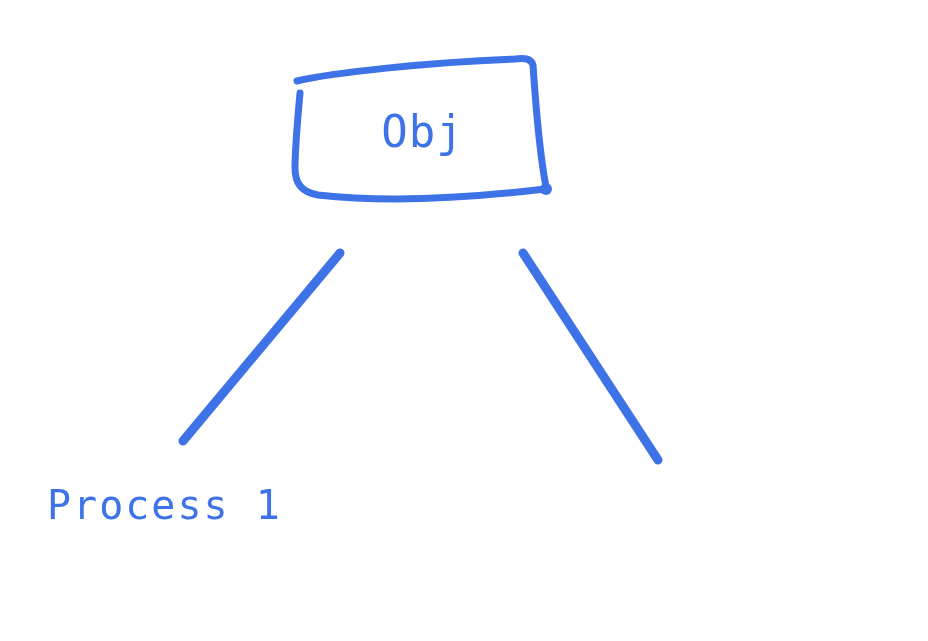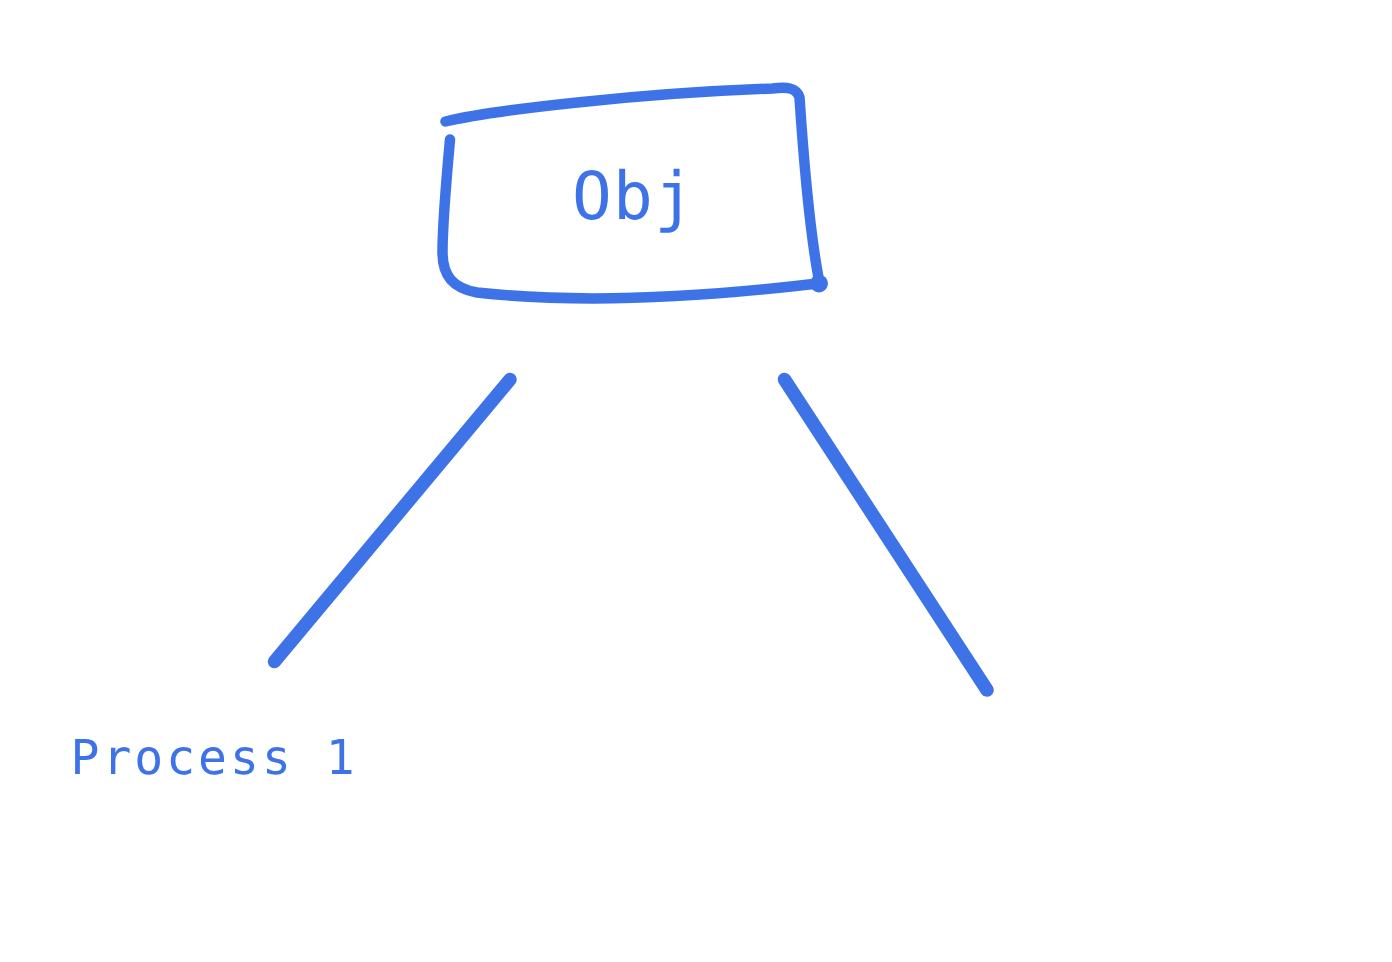--- a/index.html
+++ b/index.html
@@ -33,21 +33,21 @@
   .obj-label {
     left: 297px;
     top: 106px;
     width: 251px;
     text-align: center;
     font-size: 44px;
     line-height: 52px;
     letter-spacing: 1px;
   }
   .process-label {
-    font-size: 32px;
+    font-size: 40px;
     line-height: 48px;
     letter-spacing: 2px;
   }
   .process-1 {
     left: 47px;
     top: 481px;
   }
   .process-2 {
     left: 576px;
     top: 492px;

